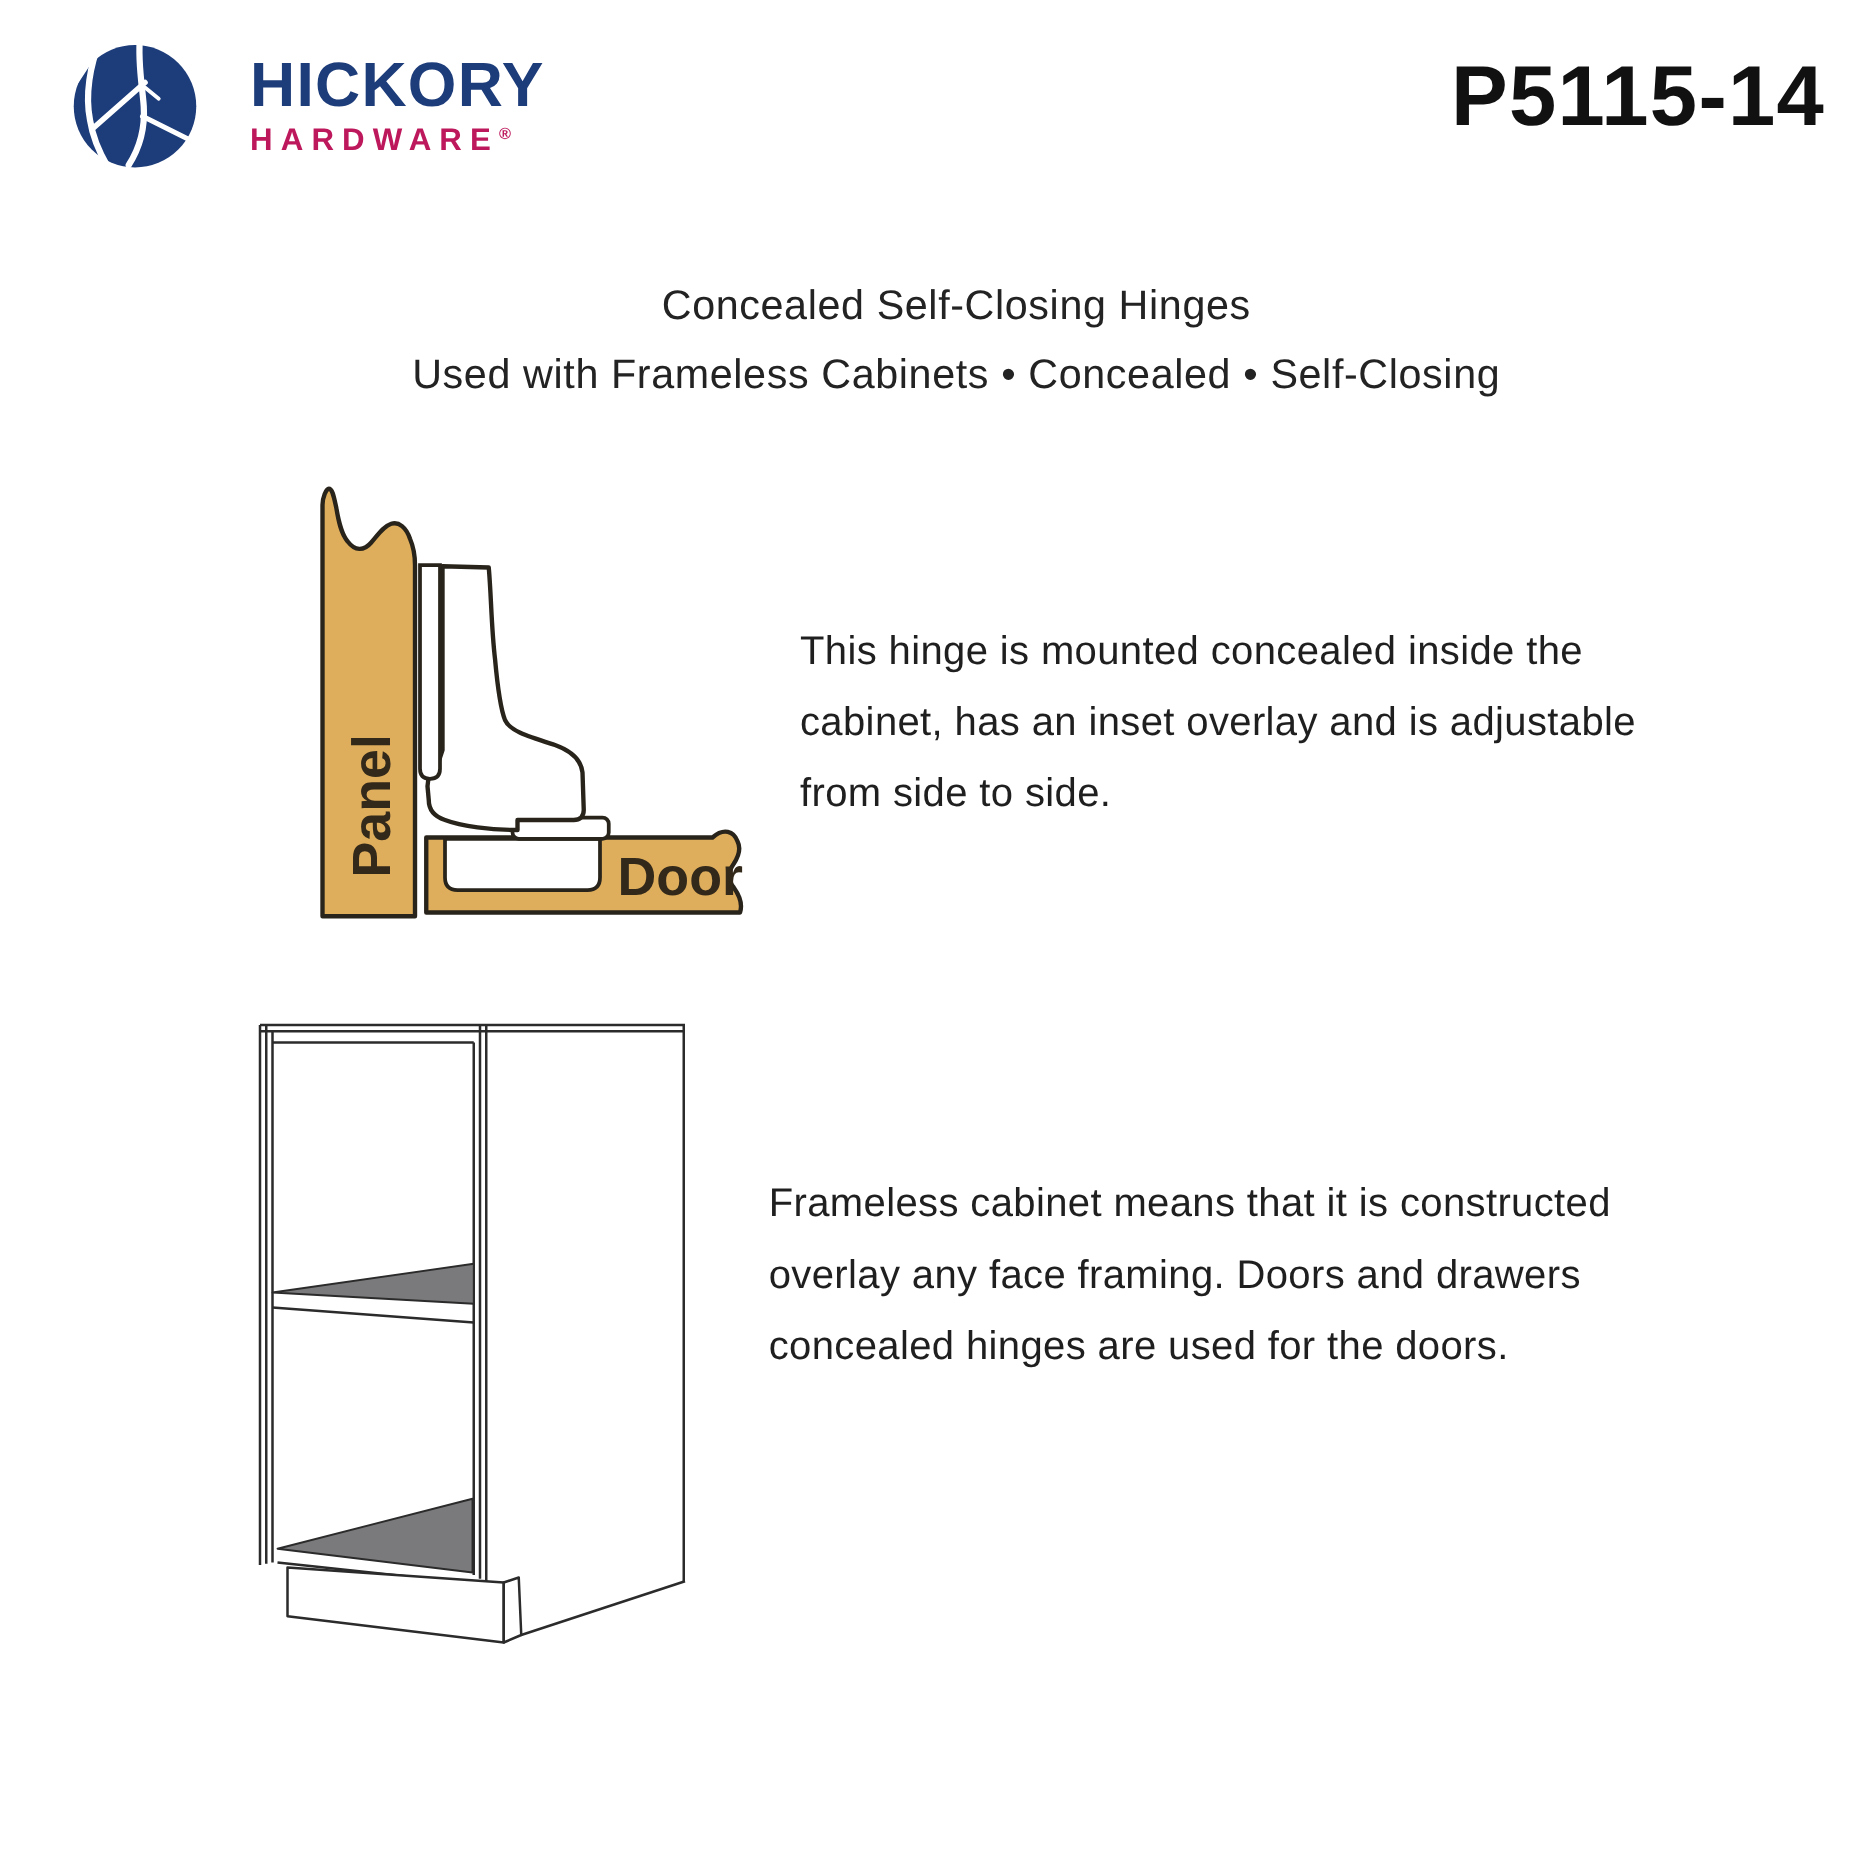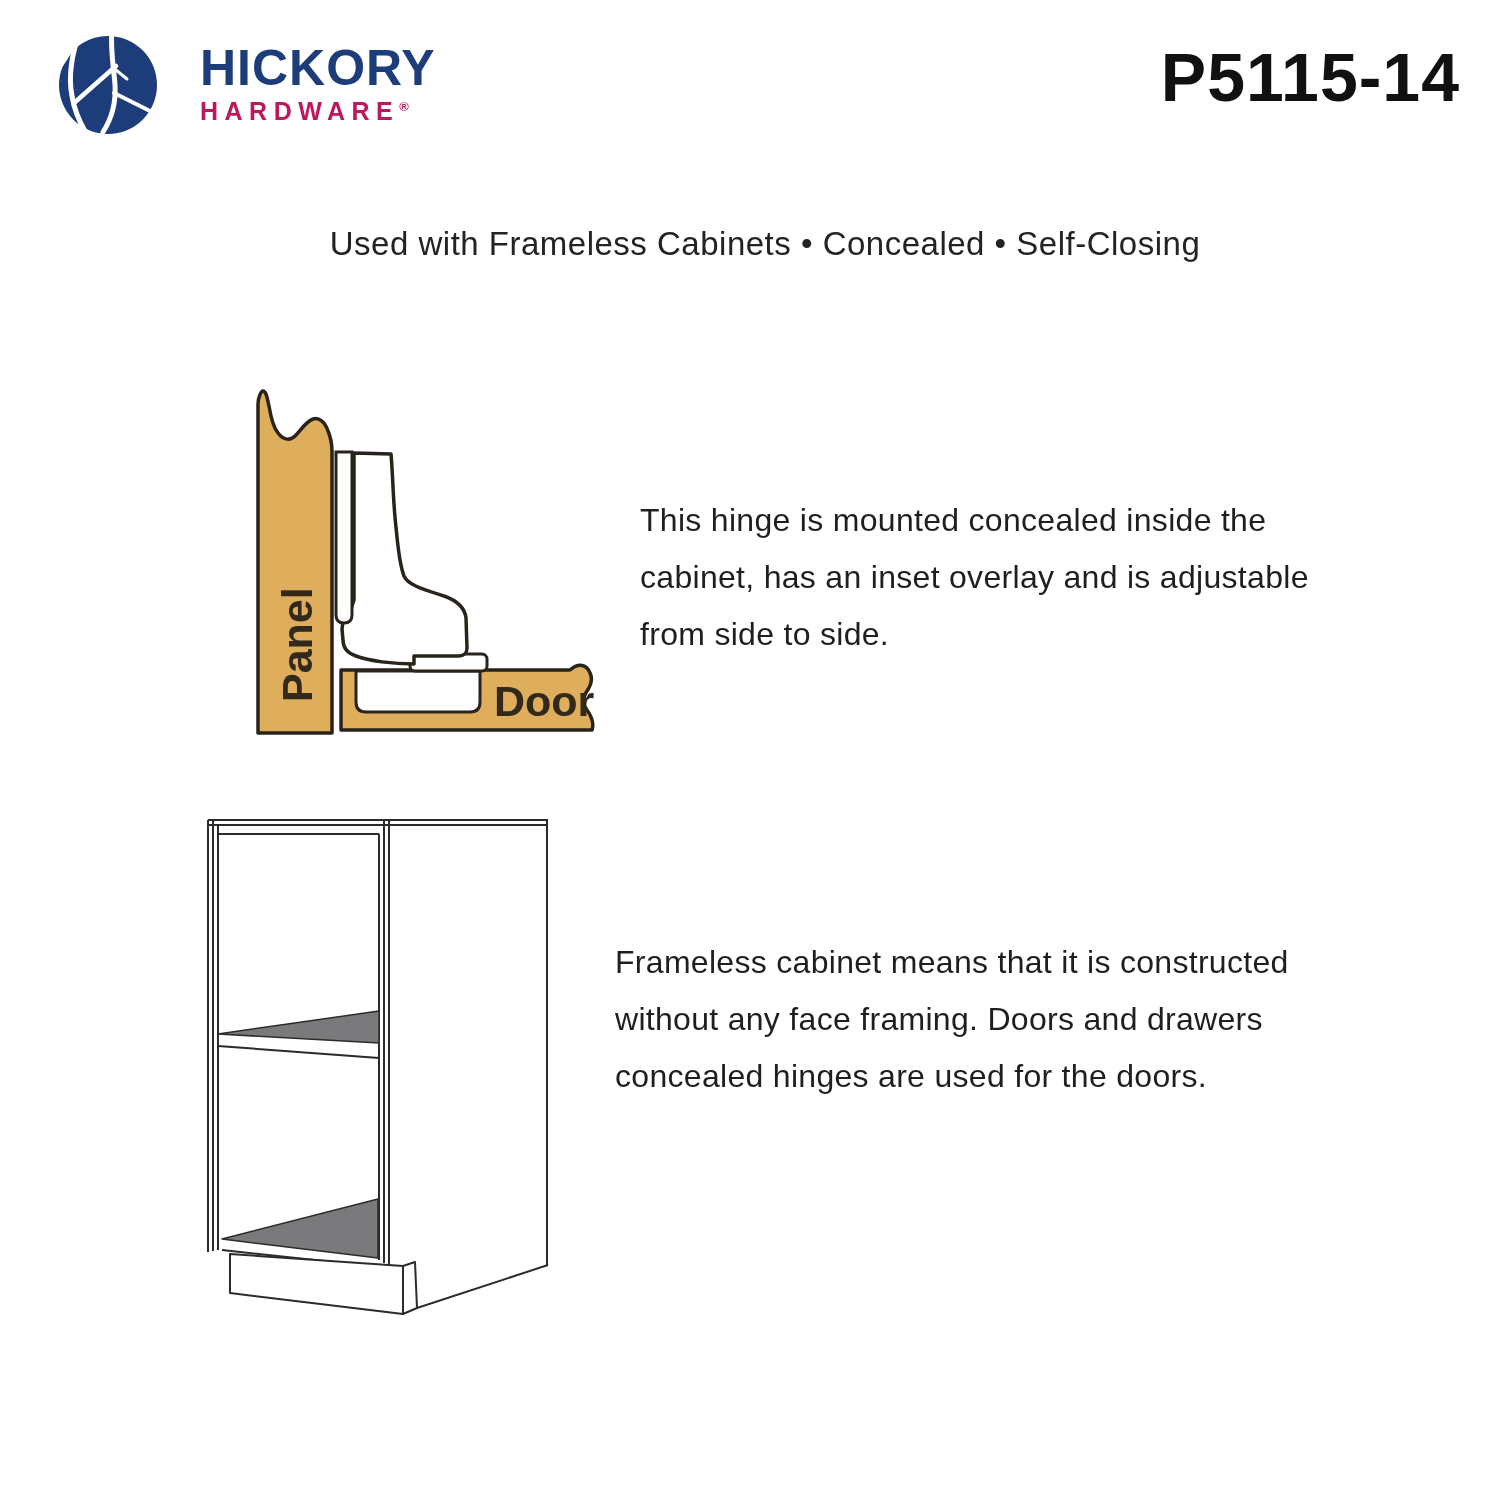--- a/index.html
+++ b/index.html
@@ -43,20 +43,21 @@
 </svg>
 
 <div class="brand-text">
   <div class="brand-name">HICKORY</div>
   <div class="brand-sub"><span>HARDWARE</span><sup>®</sup></div>
 </div>
 
 <div class="product-number">P5115-14</div>
 
 <div class="heading">
+  <div>Concealed Self-Closing Hinges</div>
   <div>Used with Frameless Cabinets • Concealed • Self-Closing</div>
 </div>
 
 <svg class="hinge-svg" viewBox="245 383 360 357">
 
   <path d="M 258,733 L 258,404 C 258,398 261,391 263,391 C 266,391 267,397 269,406
            C 271,418 273,427 278,433 C 284,441 291,441 297,434 C 303,427 307,421 313,419
            C 319,417 325,422 328,431 C 331,438 332,444 332,452 L 332,733 Z" fill="#dfae5c" stroke="#29241b" stroke-width="3.5" stroke-linejoin="round"></path>
 
   <path d="M 341,670 L 570,670 C 579,662 587,665 590,673 C 593,679 591,685 587,691
@@ -107,15 +108,15 @@
 
   <path d="M 222,1239 L 378,1199 L 378,1258 Z" fill="#7a7a7c" stroke="#2b2b2b" stroke-width="1.5" stroke-linejoin="round"></path>
   <path d="M 222,1250 L 390,1268" stroke="#2b2b2b" stroke-width="2" fill="none"></path>
 
   <path d="M 230,1254 L 403,1266 L 403,1314 L 230,1293 Z" fill="#ffffff" stroke="#2b2b2b" stroke-width="2" stroke-linejoin="round"></path>
   <path d="M 403,1266 L 415,1262 L 417,1308 L 403,1314 Z" fill="#ffffff" stroke="#2b2b2b" stroke-width="2" stroke-linejoin="round"></path>
 </svg>
 
 <div class="para para-cabinet">
   <div>Frameless cabinet means that it is constructed</div>
-  <div>without any face framing. Doors and drawers</div>
+  <div>overlay any face framing. Doors and drawers</div>
   <div>concealed hinges are used for the doors.</div>
 </div>
 
 </body></html>

